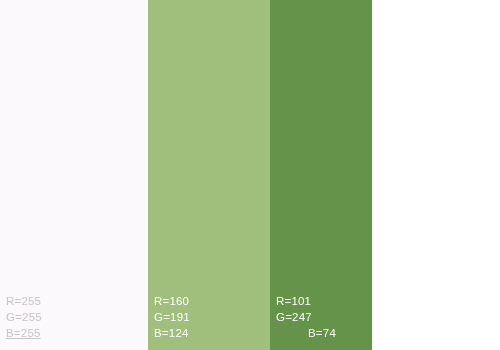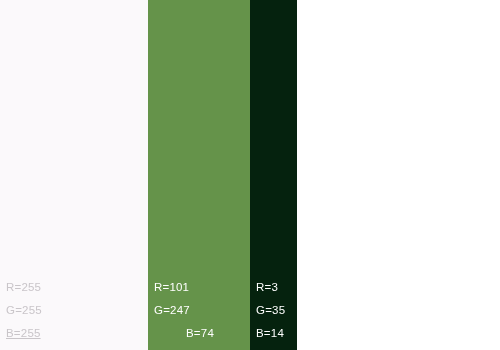--- a/index.html
+++ b/index.html
@@ -21,47 +21,47 @@
     position: relative;
     flex: none;
     box-sizing: border-box;
   }
   .labels {
     position: absolute;
     left: 6px;
     bottom: 10px;
     display: flex;
     flex-direction: column;
-    gap: 9px;
+    gap: 2px;
   }
   .label-line {
     font-size: 11.5px;
     line-height: 14px;
     letter-spacing: 0.2px;
     white-space: nowrap;
   }
 </style>
 </head>
 <body>
 
 <div id="palette">
     <div class="swatch" style="width: 148px; background: rgb(251, 249, 251);">
       <div class="labels">
         <div class="label-line" style="color: rgb(201, 197, 201);">R=255</div>
         <div class="label-line" style="color: rgb(201, 197, 201);">G=255</div>
         <div class="label-line" style="color: rgb(201, 197, 201); text-decoration: underline;">B=255</div>
       </div>
     </div>
+    <div class="swatch" style="width: 122px; background: rgb(160, 191, 124);">
+      <div class="labels">
+        <div class="label-line" style="color: rgb(255, 255, 255);">R=160</div>
+        <div class="label-line" style="color: rgb(255, 255, 255);">G=191</div>
+        <div class="label-line" style="color: rgb(255, 255, 255);">B=124</div>
+      </div>
+    </div>
     <div class="swatch" style="width: 102px; background: rgb(101, 147, 74);">
       <div class="labels">
         <div class="label-line" style="color: rgb(255, 255, 255);">R=101</div>
         <div class="label-line" style="color: rgb(255, 255, 255);">G=247</div>
         <div class="label-line" style="color: rgb(255, 255, 255); padding-left: 32px;">B=74</div>
       </div>
     </div>
-    <div class="swatch" style="width: 47px; background: rgb(5, 34, 14);">
-      <div class="labels">
-        <div class="label-line" style="color: rgb(255, 255, 255);">R=3</div>
-        <div class="label-line" style="color: rgb(255, 255, 255);">G=35</div>
-        <div class="label-line" style="color: rgb(255, 255, 255);">B=14</div>
-      </div>
-    </div>
   </div>
 
 </body></html>

